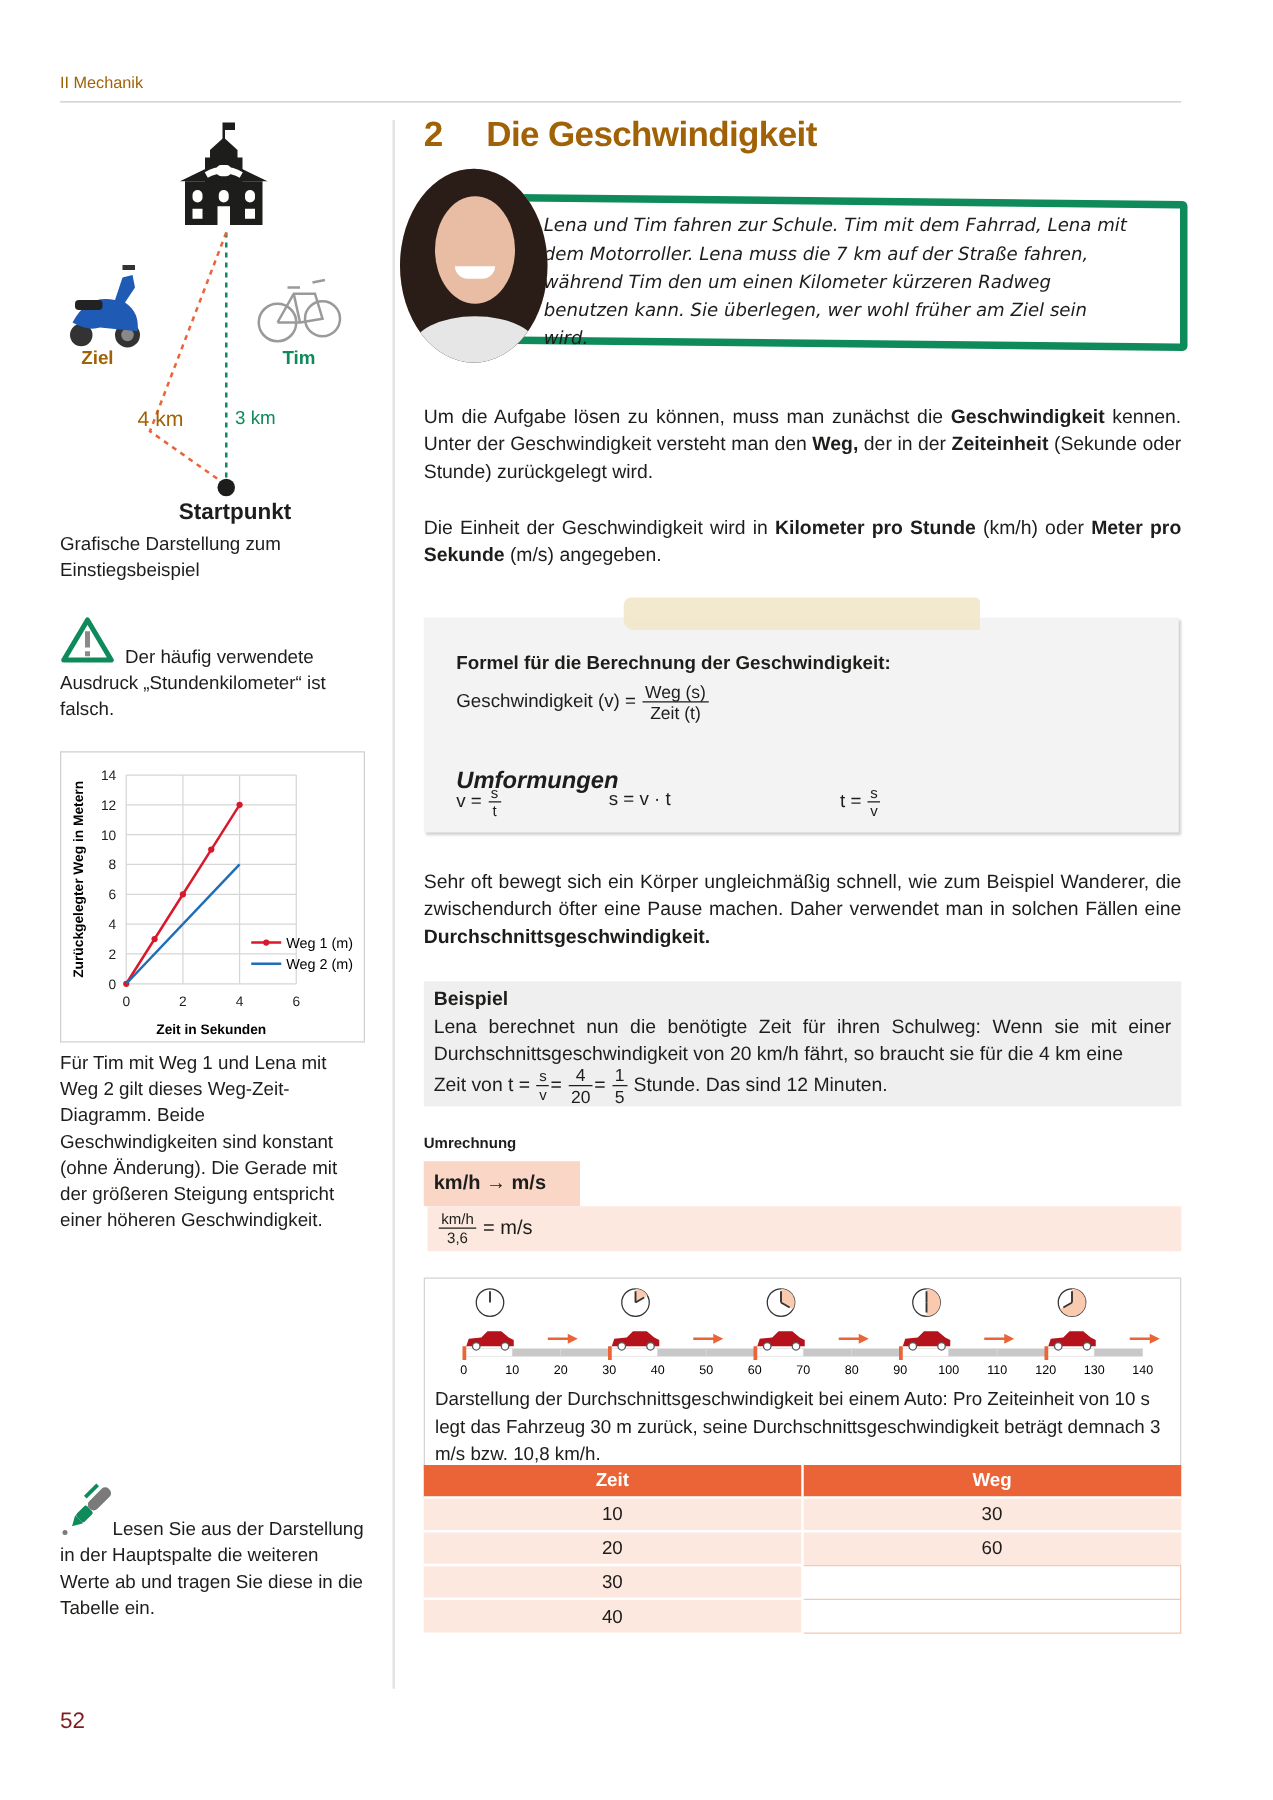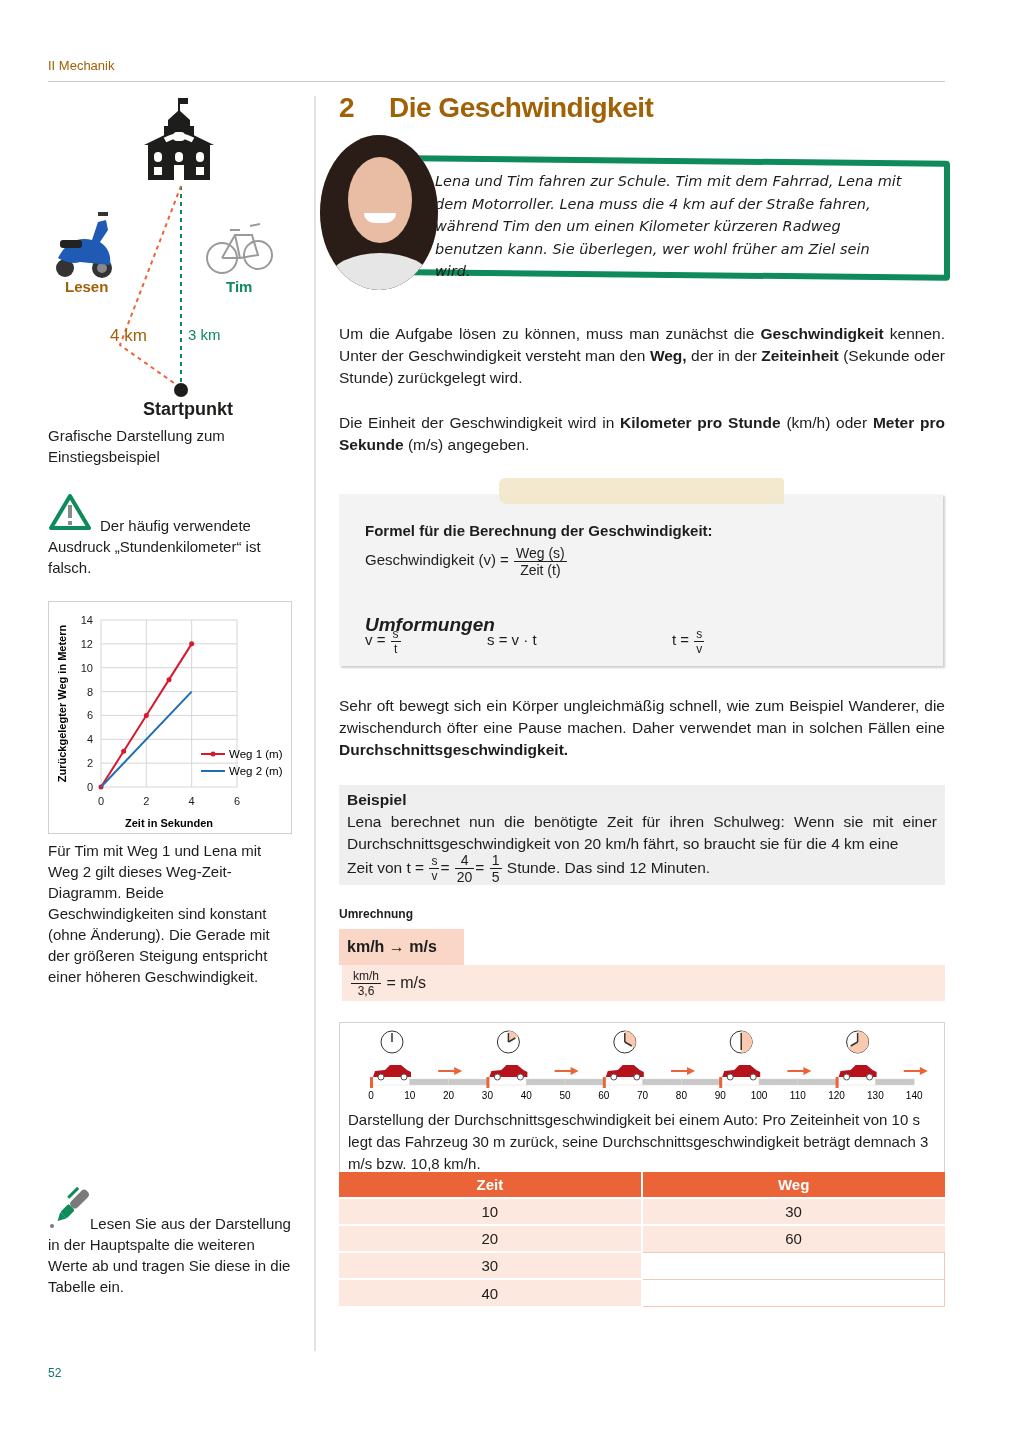--- a/index.html
+++ b/index.html
@@ -62,21 +62,21 @@
 
     <g stroke="#9a9a9a" stroke-width="2" fill="none">
       <circle cx="182" cy="168" r="15"></circle>
       <circle cx="218" cy="165" r="14"></circle>
       <polyline points="182,168 195,145 212,145 218,165 200,168 182,168"></polyline>
       <line x1="195" y1="145" x2="200" y2="168"></line>
       <line x1="190" y1="140" x2="200" y2="140"></line>
       <line x1="210" y1="136" x2="220" y2="134"></line>
     </g>
   </svg>
-  <div class="abs b orange" style="left:25px;top:188px;font-size:15px;">Lesen</div>
+  <div class="abs b orange" style="left:25px;top:188px;font-size:15px;">Ziel</div>
   <div class="abs b green" style="left:186px;top:188px;font-size:15px;">Tim</div>
   <div class="abs orange" style="left:38px;top:236px;font-size:17px;margin-left:32px;">4 km</div>
   <div class="abs green" style="left:148px;top:236px;font-size:15px;">3 km</div>
   <div class="abs b" style="left:103px;top:309px;font-size:18px;">Startpunkt</div>
 </div>
 <div class="abs side-text" style="left:48px;top:425px;width:245px;">Grafische Darstellung zum Einstiegsbeispiel</div>
 
 <div class="abs" style="left:48px;top:493px;width:245px;">
   <svg class="abs" style="left:0;top:0;" width="44" height="38" viewBox="0 0 44 38">
     <polygon points="22,3 41,35 3,35" fill="#fff" stroke="#0f8a5a" stroke-width="4" stroke-linejoin="round"></polygon>
@@ -136,27 +136,27 @@
       <rect x="18" y="-2" width="9" height="22" rx="4" fill="#7a7a7a"></rect>
       <rect x="18" y="20" width="9" height="12" rx="2" fill="#0f8a5a"></rect>
       <polygon points="18,32 27,32 22.5,40" fill="#0f8a5a"></polygon>
       <rect x="12" y="2" width="3" height="14" fill="#0f8a5a"></rect>
     </g>
     <circle cx="4" cy="40" r="2" fill="#7a7a7a"></circle>
   </svg>
   <div class="side-text" style="text-indent:42px;padding-top:27px;">Lesen Sie aus der Darstellung in der Hauptspalte die weiteren Werte ab und tragen Sie diese in die Tabelle ein.</div>
 </div>
 
-<div class="abs" style="left:48px;top:1366px;font-size:12px;color:#0f766e;">52</div>
+<div class="abs" style="left:48px;top:1366px;font-size:18px;color:#7f1d1d;">52</div>
 
 <div class="abs orange b" style="left:339px;top:92px;font-size:28px;">2</div>
 <div class="abs orange b" style="left:389px;top:92px;font-size:28px;letter-spacing:-0.5px;">Die Geschwindigkeit</div>
 
 <div class="abs" style="left:408px;top:158px;width:530px;height:108px;border:6px solid #0f8a5a;border-radius:4px;transform:skewY(0.6deg);background:#fff;"></div>
-<div class="abs" style="left:435px;top:170px;width:470px;font-family:'DejaVu Sans',sans-serif;font-style:italic;font-size:14.5px;line-height:22.5px;">Lena und Tim fahren zur Schule. Tim mit dem Fahrrad, Lena mit dem Motorroller. Lena muss die 4 km auf der Straße fahren, während Tim den um einen Kilometer kürzeren Radweg benutzen kann. Sie überlegen, wer wohl früher am Ziel sein wird.</div>
+<div class="abs" style="left:435px;top:170px;width:470px;font-family:'DejaVu Sans',sans-serif;font-style:italic;font-size:14.5px;line-height:22.5px;">Lena und Tim fahren zur Schule. Tim mit dem Fahrrad, Lena mit dem Motorroller. Lena muss die 7 km auf der Straße fahren, während Tim den um einen Kilometer kürzeren Radweg benutzen kann. Sie überlegen, wer wohl früher am Ziel sein wird.</div>
 <div class="abs" style="left:320px;top:135px;width:118px;height:155px;border-radius:50%;overflow:hidden;background:#f0d2bd;">
   <div class="abs" style="left:-6px;top:-4px;width:130px;height:160px;background:#2a1d17;border-radius:50% 50% 40% 40%;"></div>
   <div class="abs" style="left:28px;top:22px;width:64px;height:86px;background:#e8bda3;border-radius:50%;"></div>
   <div class="abs" style="left:44px;top:78px;width:32px;height:10px;background:#fff;border-radius:0 0 12px 12px;"></div>
   <div class="abs" style="left:10px;top:118px;width:100px;height:50px;background:#e6e6e6;border-radius:50% 50% 0 0;"></div>
 </div>
 
 <div class="abs body-text" style="left:339px;top:323px;width:606px;text-align:justify;">
   <span>Um die Aufgabe lösen zu können, muss man zunächst die </span><span class="b">Geschwindigkeit</span><span> kennen. Unter der Geschwindigkeit versteht man den </span><span class="b">Weg,</span><span> der in der </span><span class="b">Zeiteinheit</span><span> (Sekunde oder Stunde) zurückgelegt wird.</span>
 </div>

